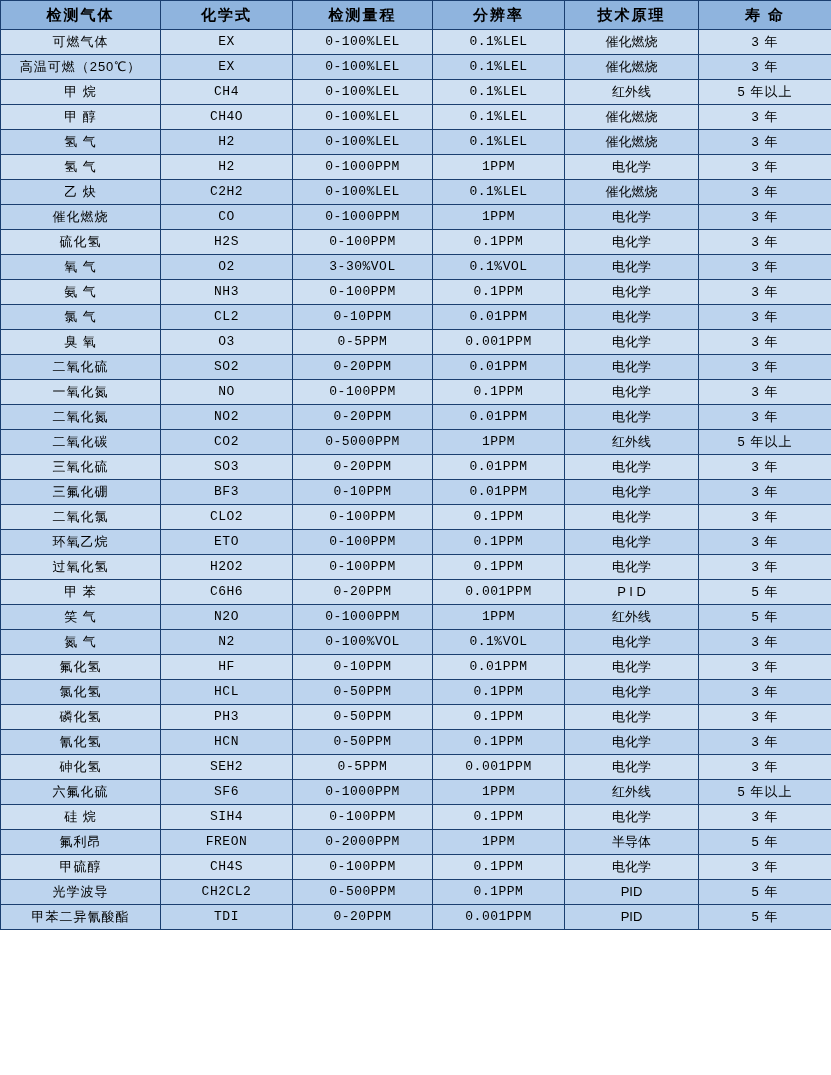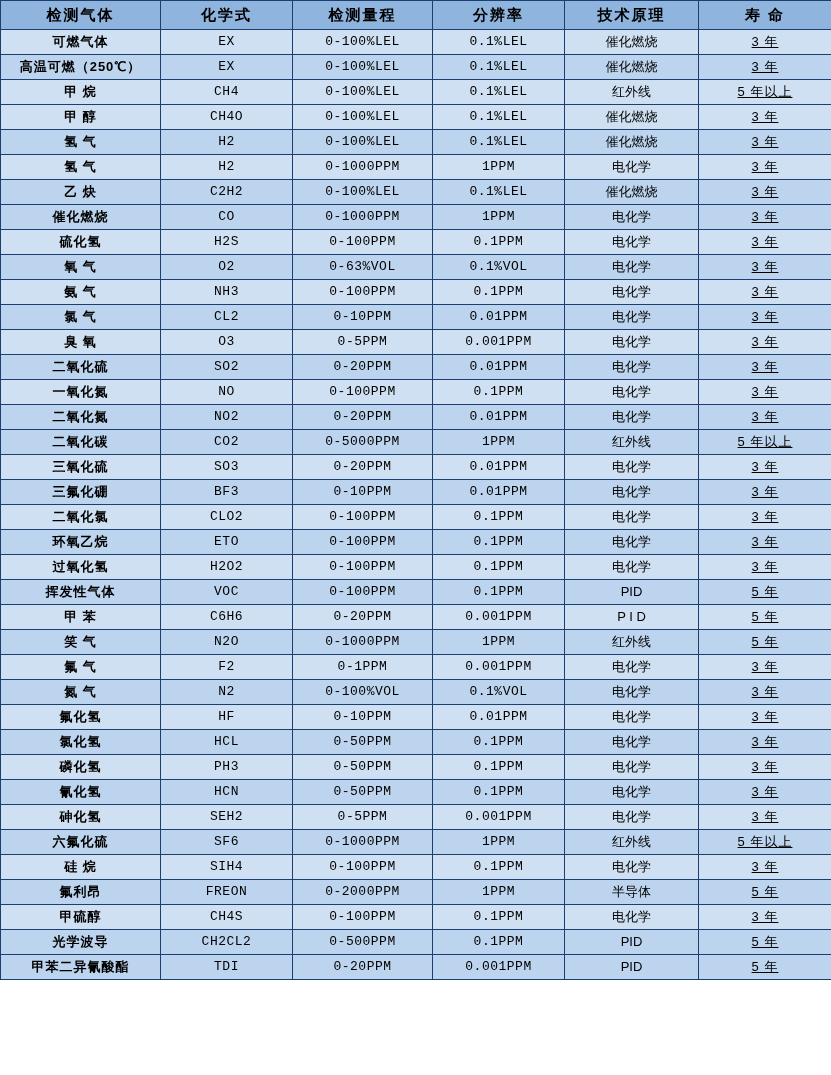--- a/index.html
+++ b/index.html
@@ -53,31 +53,29 @@
   table.gas-table tbody tr td {
     background: #cfe0f2;
     font-size: 13px;
   }
   table.gas-table tbody tr.alt td {
     background: #bdd4ee;
   }
   td.name-cell {
     font-size: 13.5px;
     letter-spacing: 1px;
-    font-weight: bold;
   }
   td.mono-cell {
     font-family: "Liberation Mono", monospace;
     font-size: 12.5px;
     letter-spacing: 0.5px;
   }
   td.life-cell {
     font-size: 13px;
     letter-spacing: 1px;
-    text-decoration: underline;
   }
 </style>
 </head>
 <body>
 
 <div id="sheet">
   <table class="gas-table">
     <colgroup>
       <col class="c0">
         <col class="c1">
@@ -165,21 +163,21 @@
           <td class="name-cell">硫化氢</td>
           <td class="mono-cell">H2S</td>
           <td class="mono-cell">0-100PPM</td>
           <td class="mono-cell">0.1PPM</td>
           <td>电化学</td>
           <td class="life-cell">3 年</td>
         </tr>
         <tr class="alt">
           <td class="name-cell">氧 气</td>
           <td class="mono-cell">O2</td>
-          <td class="mono-cell">0-63%VOL</td>
+          <td class="mono-cell">3-30%VOL</td>
           <td class="mono-cell">0.1%VOL</td>
           <td>电化学</td>
           <td class="life-cell">3 年</td>
         </tr>
         <tr>
           <td class="name-cell">氨 气</td>
           <td class="mono-cell">NH3</td>
           <td class="mono-cell">0-100PPM</td>
           <td class="mono-cell">0.1PPM</td>
           <td>电化学</td>
@@ -266,51 +264,35 @@
           <td class="life-cell">3 年</td>
         </tr>
         <tr>
           <td class="name-cell">过氧化氢</td>
           <td class="mono-cell">H2O2</td>
           <td class="mono-cell">0-100PPM</td>
           <td class="mono-cell">0.1PPM</td>
           <td>电化学</td>
           <td class="life-cell">3 年</td>
         </tr>
-        <tr class="alt">
-          <td class="name-cell">挥发性气体</td>
-          <td class="mono-cell">VOC</td>
-          <td class="mono-cell">0-100PPM</td>
-          <td class="mono-cell">0.1PPM</td>
-          <td>PID</td>
-          <td class="life-cell">5 年</td>
-        </tr>
         <tr>
           <td class="name-cell">甲 苯</td>
           <td class="mono-cell">C6H6</td>
           <td class="mono-cell">0-20PPM</td>
           <td class="mono-cell">0.001PPM</td>
           <td>P I D</td>
           <td class="life-cell">5 年</td>
         </tr>
         <tr class="alt">
           <td class="name-cell">笑 气</td>
           <td class="mono-cell">N2O</td>
           <td class="mono-cell">0-1000PPM</td>
           <td class="mono-cell">1PPM</td>
           <td>红外线</td>
           <td class="life-cell">5 年</td>
-        </tr>
-        <tr>
-          <td class="name-cell">氟 气</td>
-          <td class="mono-cell">F2</td>
-          <td class="mono-cell">0-1PPM</td>
-          <td class="mono-cell">0.001PPM</td>
-          <td>电化学</td>
-          <td class="life-cell">3 年</td>
         </tr>
         <tr class="alt">
           <td class="name-cell">氮 气</td>
           <td class="mono-cell">N2</td>
           <td class="mono-cell">0-100%VOL</td>
           <td class="mono-cell">0.1%VOL</td>
           <td>电化学</td>
           <td class="life-cell">3 年</td>
         </tr>
         <tr>

